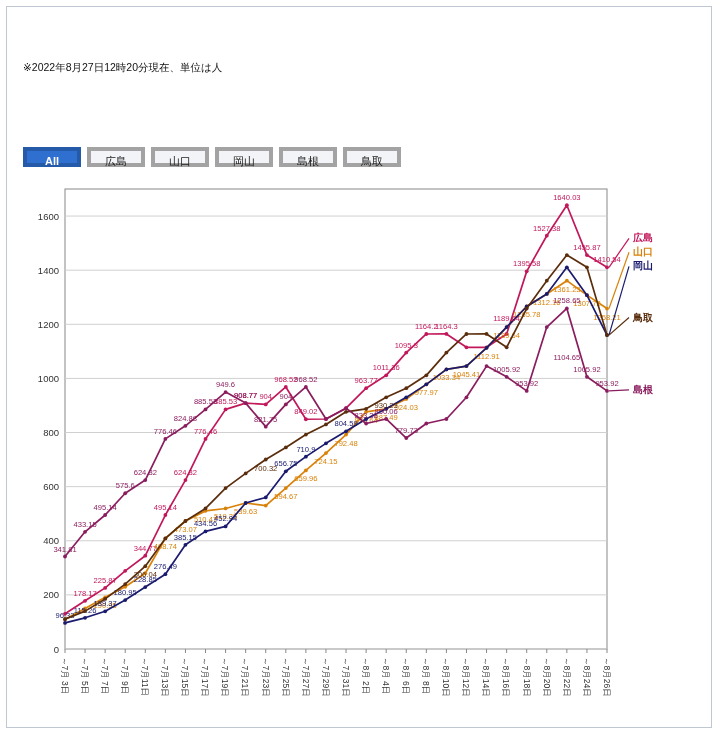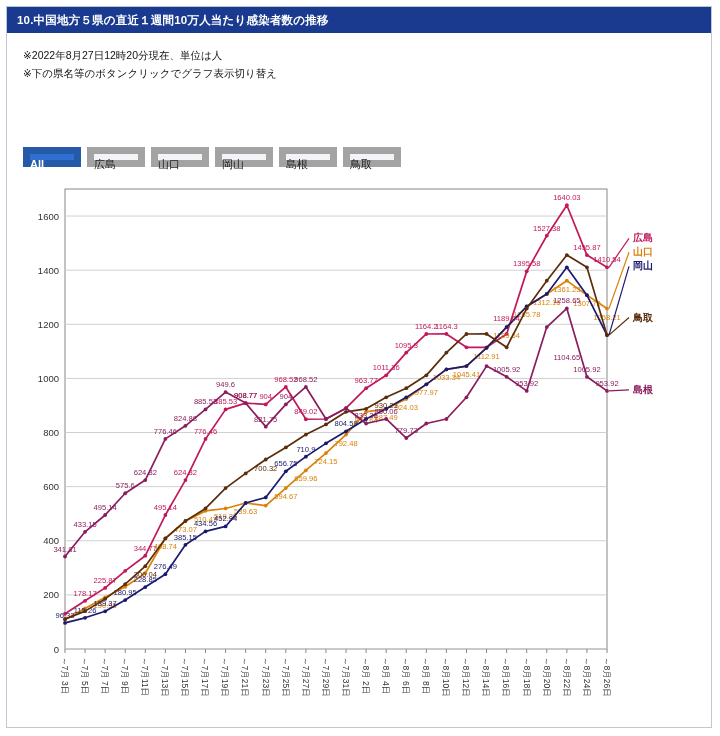--- a/index.html
+++ b/index.html
@@ -1,45 +1,41 @@
 <!DOCTYPE html>
 <html><head>
 <meta charset="utf-8">
 <style>
   html,body{margin:0;padding:0;background:#ffffff;}
   body{font-family:"Liberation Sans","DejaVu Sans",sans-serif;}
   #page{position:relative;width:720px;height:736px;overflow:hidden;background:#fff;}
   .frame{position:absolute;left:6px;top:6px;width:706px;height:722px;border:1px solid #bfc7d2;background:#fff;box-sizing:border-box;}
   .title-bar{position:absolute;left:0;top:0;width:100%;height:26px;background:#1a3a8f;color:#fff;box-sizing:border-box;}
   .title-bar .t{position:absolute;left:10px;top:6px;font-size:11.5px;font-weight:bold;letter-spacing:0.2px;}
-  .notes{position:absolute;left:16px;top:40px;width:672px;font-size:10.5px;line-height:1.55;color:#111;}
+  .notes{position:absolute;left:16px;top:52px;width:672px;font-size:10.5px;line-height:1.55;color:#111;}
   .notes p{margin:0 0 2px 0;text-align:justify;}
   .btn-row{position:absolute;left:16px;top:140px;display:flex;gap:6px;}
-  .btn{width:58px;height:20px;line-height:20px;font-size:11px;border:7px solid #a3a3a3;background:#f2f4f7;color:#222;box-sizing:border-box;}
+  .btn{width:58px;height:20px;line-height:20px;text-align:center;font-size:11px;border:4px solid #a3a3a3;background:#f2f4f7;color:#222;box-sizing:border-box;}
   .btn.active{background:#2f6fd0;border-color:#255aa8;color:#fff;font-weight:bold;}
   .chart-wrap{position:absolute;left:14px;top:172px;width:676px;height:540px;}
   svg{display:block;}
   .axis-label{font-size:9.5px;fill:#333;font-family:"Liberation Sans",sans-serif;}
   .tick-x{font-size:8.5px;fill:#333;font-family:"Liberation Sans",sans-serif;}
   .dlabel{font-size:7.6px;font-family:"Liberation Sans",sans-serif;}
   .legend-lbl{font-size:10px;font-family:"Liberation Sans",sans-serif;font-weight:bold;}
 </style>
 </head>
 <body>
 
 <div id="page">
   <div class="frame">
 
-    <div class="title-bar">
-      <div class="t">10.中国地方５県の直近１週間10万人当たり感染者数の推移</div>
-    </div>
 
     <div class="notes">
       <p>※2022年8月27日12時20分現在、単位は人</p>
-      <p>※下の県名等のボタンクリックでグラフ表示切り替え</p>
     </div>
 
     <div class="btn-row">
       <div class="btn active">All</div>
       <div class="btn">広島</div>
       <div class="btn">山口</div>
       <div class="btn">岡山</div>
       <div class="btn">島根</div>
       <div class="btn">鳥取</div>
     </div>

